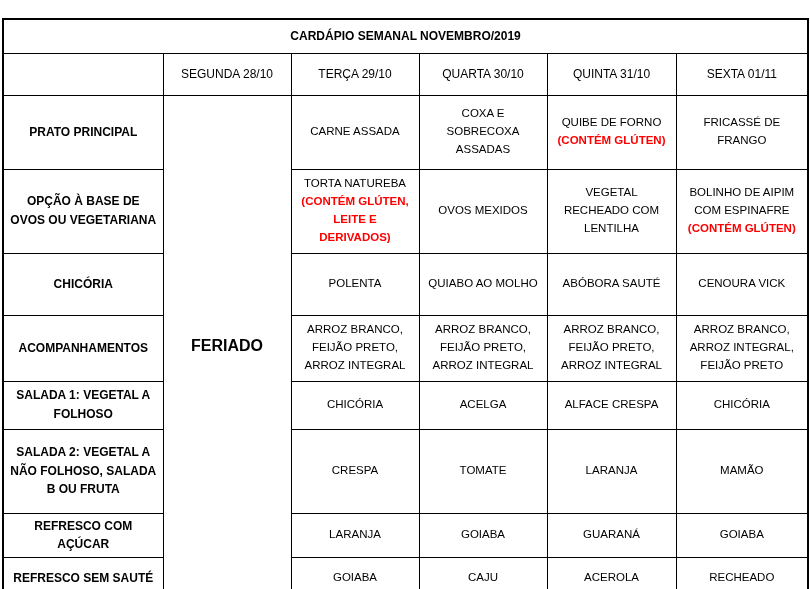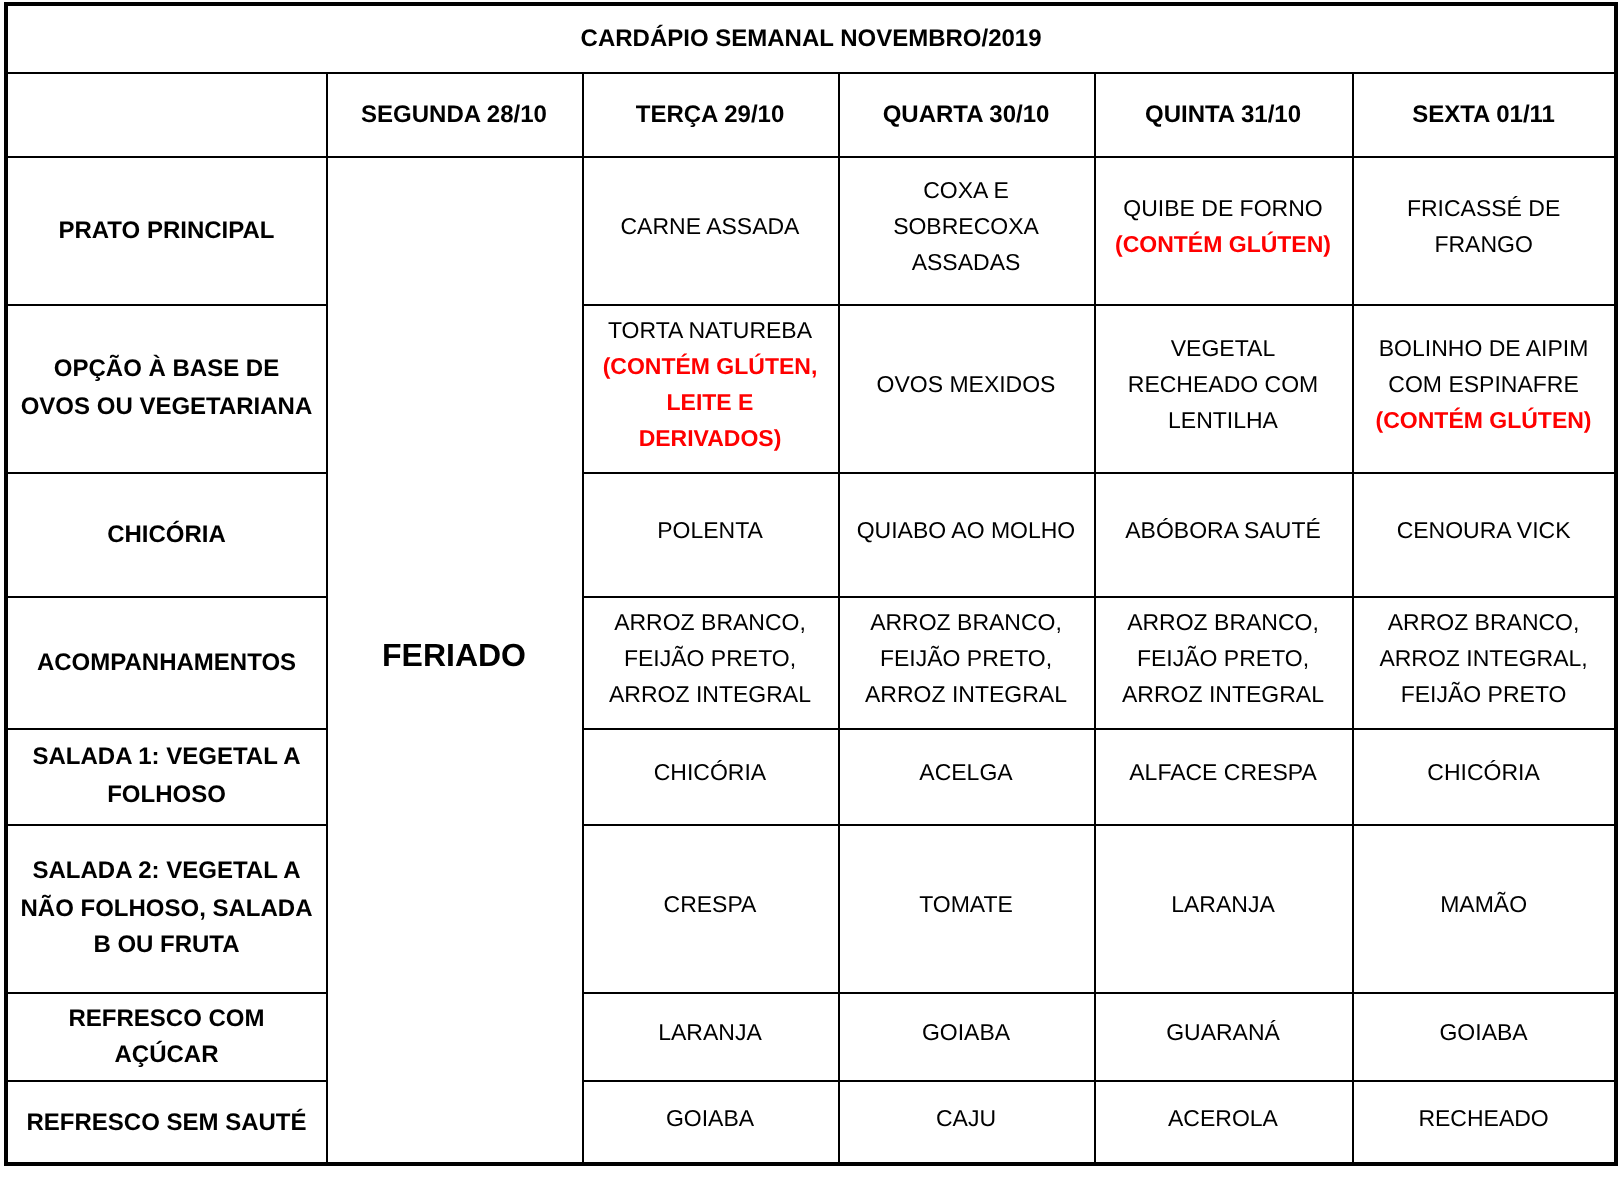--- a/index.html
+++ b/index.html
@@ -1,35 +1,35 @@
 <!DOCTYPE html>
 <html><head>
 <meta charset="utf-8">
 <style>
   * { box-sizing: border-box; }
   html, body { margin: 0; padding: 0; background: #ffffff; }
   body { font-family: "Liberation Sans", sans-serif; color: #000; }
-  .page { width: 810px; height: 589px; padding: 1px 2px; }
+  .page { width: 810px; height: 589px; padding: 18px 2px; }
   table.menu {
     border-collapse: collapse;
     width: 805px;
     table-layout: fixed;
     border: 2px solid #000;
   }
   td {
     border: 1px solid #000;
     text-align: center;
     vertical-align: middle;
     padding: 3px 6px;
     font-size: 11.5px;
     line-height: 1.55;
     overflow: hidden;
   }
   tr.r-title td { font-weight: bold; font-size: 12px; height: 34px; }
-  tr.r-head  td { font-weight: bold; font-size: 12px; height: 42px; }
+  tr.r-head  td { font-weight: normal; font-size: 12px; height: 42px; }
   td.rowlabel { font-weight: bold; font-size: 12px; }
   td.feriado  { font-weight: bold; font-size: 16px; }
   tr.r1 td { height: 74px; }
   tr.r2 td { height: 84px; }
   tr.r3 td { height: 62px; }
   tr.r4 td { height: 66px; }
   tr.r5 td { height: 48px; }
   tr.r6 td { height: 84px; }
   tr.r7 td { height: 37px; }
   tr.r8 td { height: 42px; }

